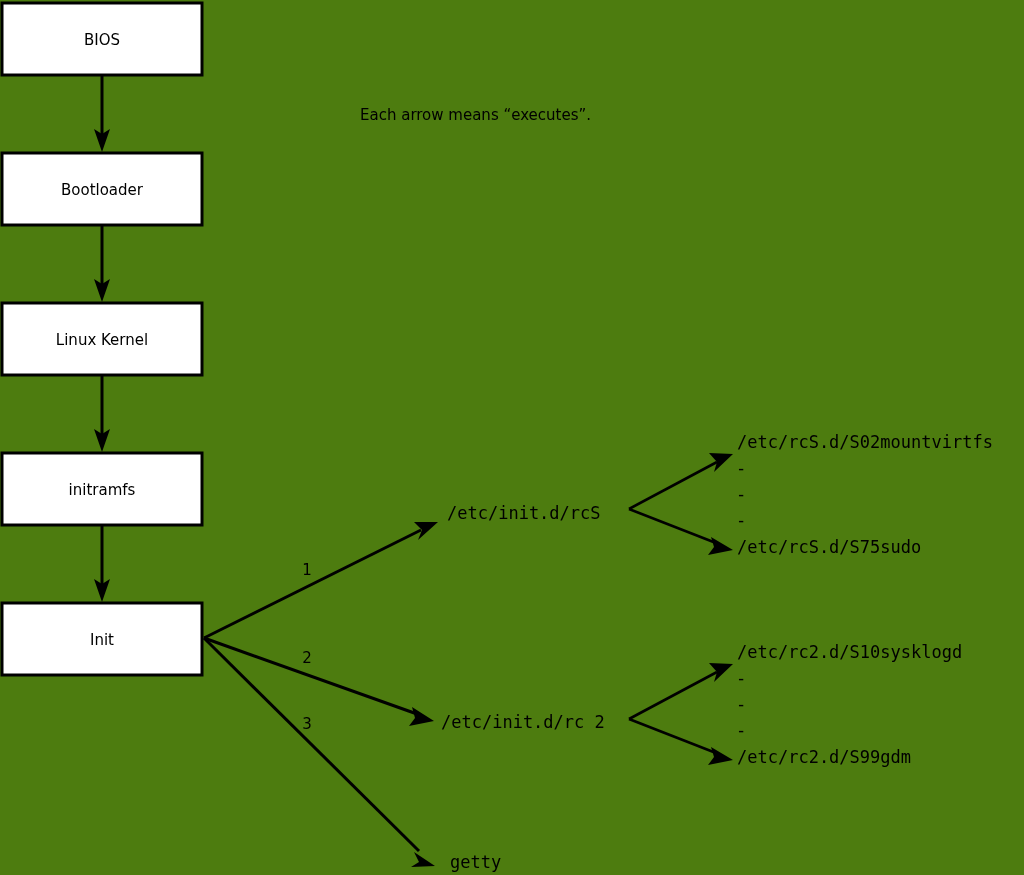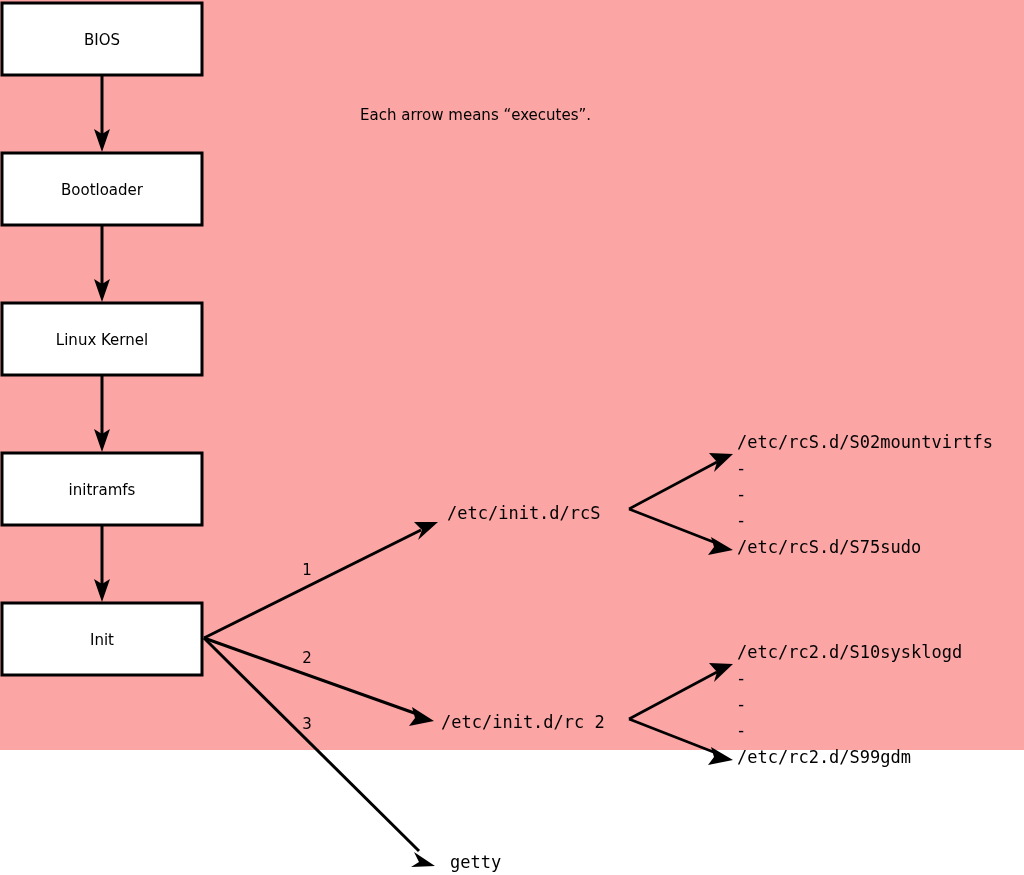--- a/index.html
+++ b/index.html
@@ -9,22 +9,22 @@
   }
   body {
     width: 1024px;
     height: 875px;
     font-family: "Liberation Sans", sans-serif;
     overflow: hidden;
   }
   #diagram-root {
     position: relative;
     width: 1024px;
-    height: 750px;
-    background: #fca5a5;
+    height: 875px;
+    background: #4d7c0f;
   }
   svg.diagram {
     display: block;
     width: 1024px;
     height: 875px;
   }
   .box-rect {
     fill: #ffffff;
     stroke: #000000;
     stroke-width: 3;

